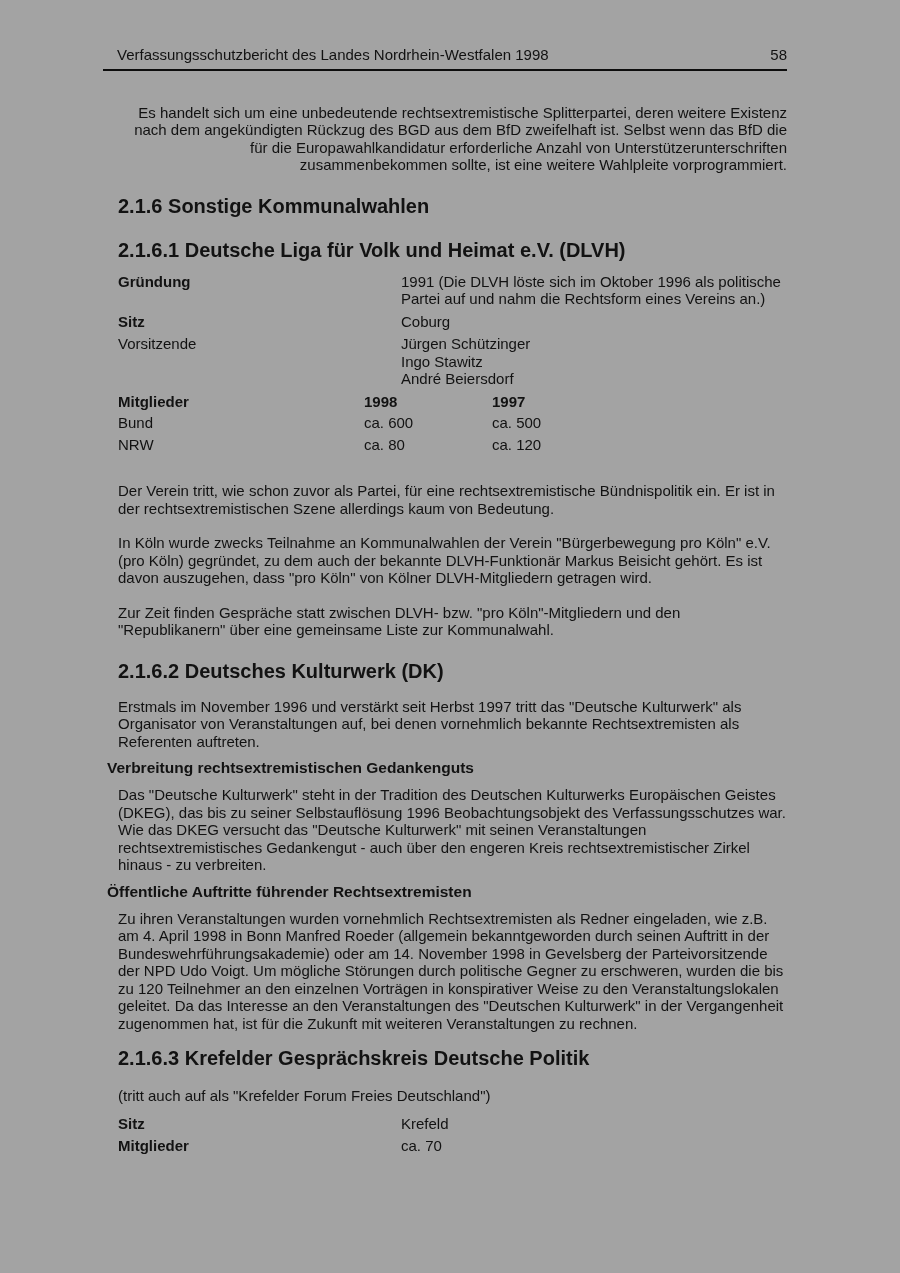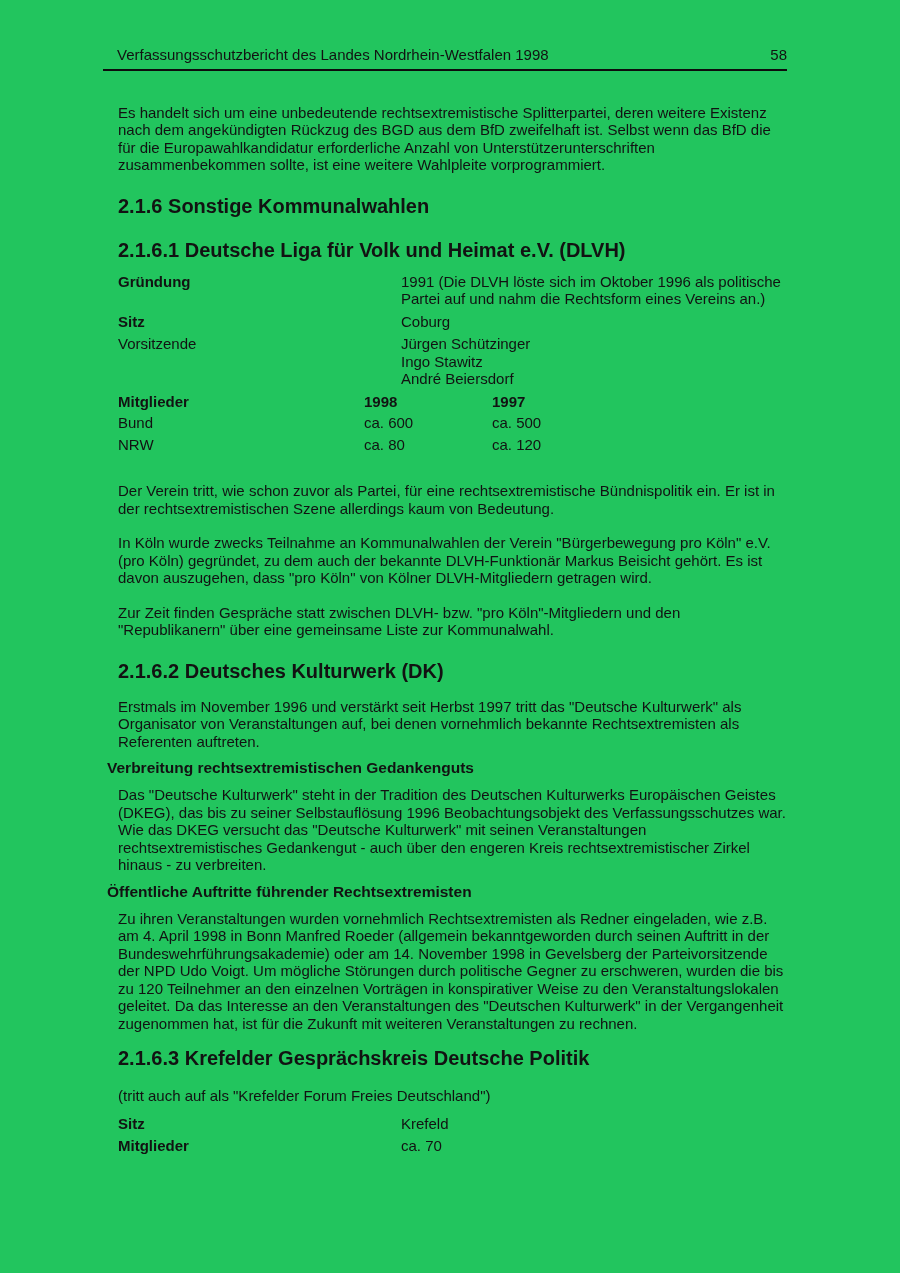--- a/index.html
+++ b/index.html
@@ -3,32 +3,32 @@
 <meta charset="utf-8">
 <style>
   html, body { margin:0; padding:0; }
   body {
     width:900px; height:1273px;
     background:#ffffff; color:#121212;
     font-family:"Liberation Sans","DejaVu Sans",sans-serif;
     font-size:15px; line-height:17.5px;
     -webkit-font-smoothing:antialiased;
   }
-  .sheet { position:relative; width:900px; height:1273px; background:#22c55e; overflow:hidden; }
+  .sheet { position:relative; width:900px; height:1273px; background:#a3a3a3; overflow:hidden; }
   .content { position:absolute; left:103px; top:0; width:684px; }
 
   
   .page-header { padding-top:46px; border-bottom:2px solid #0d0d0d; }
   .header-row { display:flex; justify-content:space-between; align-items:baseline; padding:0 0 5px 14px; }
   .header-title { font-size:15px; }
   .page-number { font-size:15px;margin-left:8px; }
 
   
   .para { margin:17px 0 0 15px; width:669px; }
-  .intro-para { margin-top:33px; }
+  .intro-para { margin-top:33px;text-align:right; }
 
   h2 { font-size:20px; line-height:23px; font-weight:bold; margin:21px 0 0 15px; }
   h3 { font-size:15.5px; line-height:18px; font-weight:bold; margin:9px 0 9px 4px; }
 
   
   .facts { margin:11px 0 0 15px; }
   .fact-row { display:grid; grid-template-columns:246px 423px; margin-bottom:5px;gap:37px; }
   .fact-label { }
   .bold { font-weight:bold; }
 

